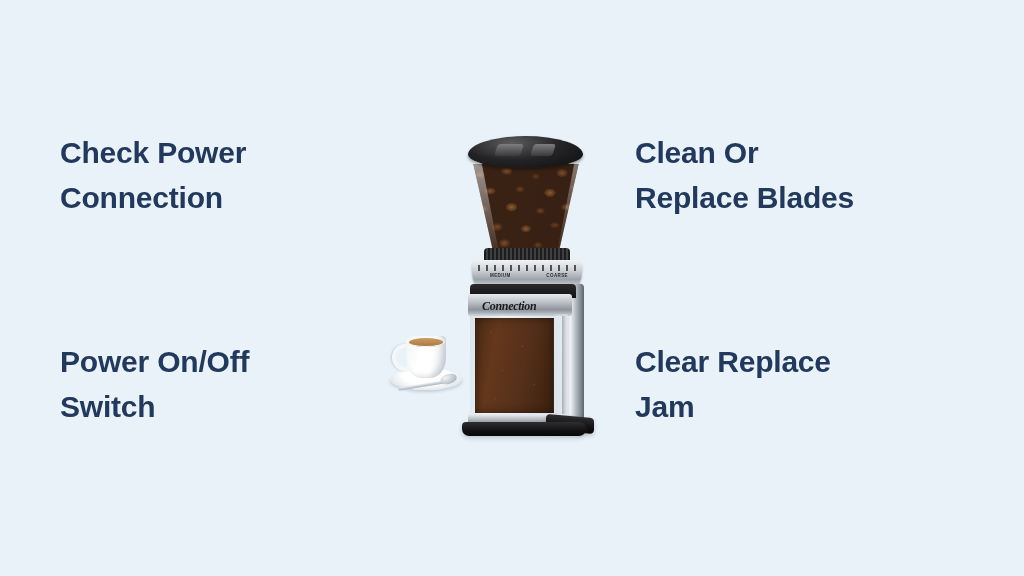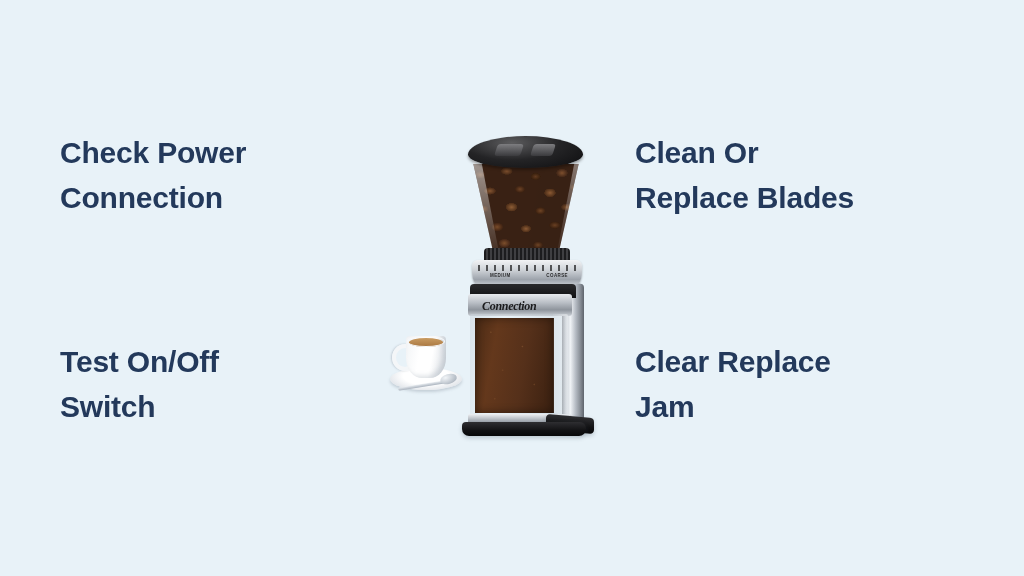--- a/index.html
+++ b/index.html
@@ -341,21 +341,21 @@
 <body>
 
 <div class="slide">
 
   <div class="callout left top">Check Power
 Connection</div>
 
   <div class="callout right top">Clean Or
 Replace Blades</div>
 
-  <div class="callout left bottom">Test On/Off
+  <div class="callout left bottom">Power On/Off
 Switch</div>
 
   <div class="callout right bottom">Clear Replace
 Jam</div>
 
   <div class="product">
 
     <div class="saucer"></div>
     <div class="spoon-handle"></div>
     <div class="spoon-bowl"></div>

